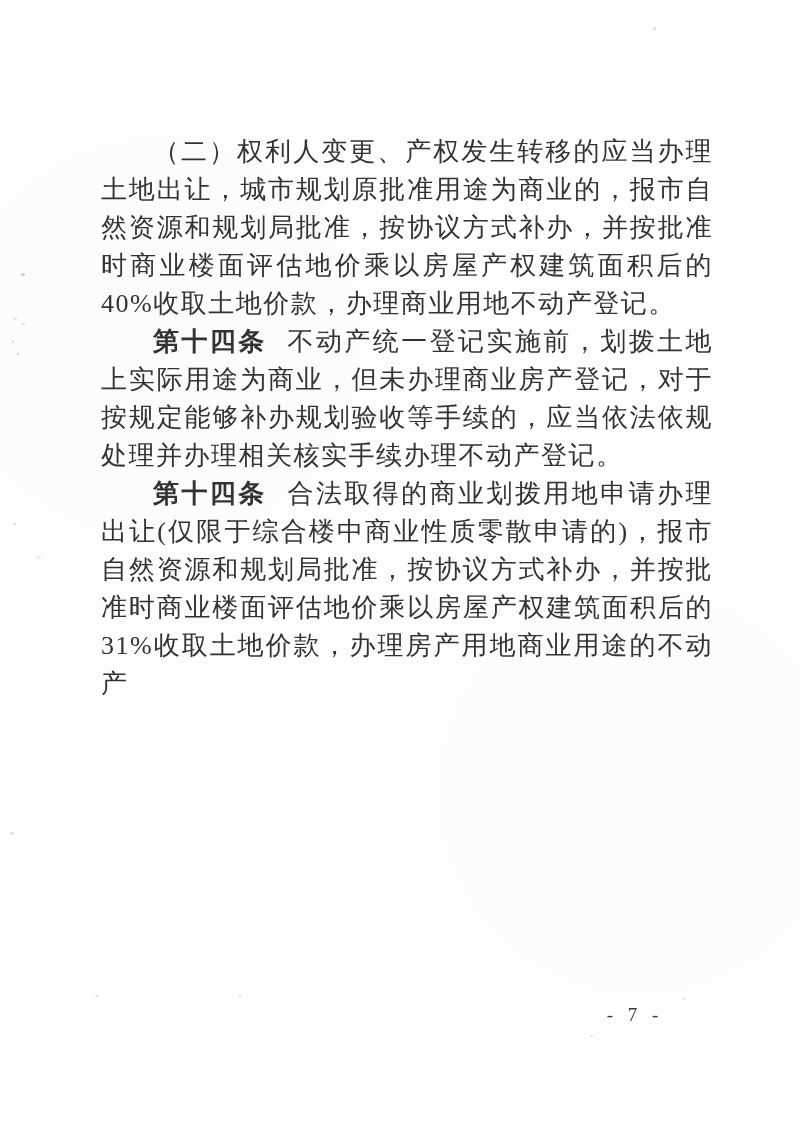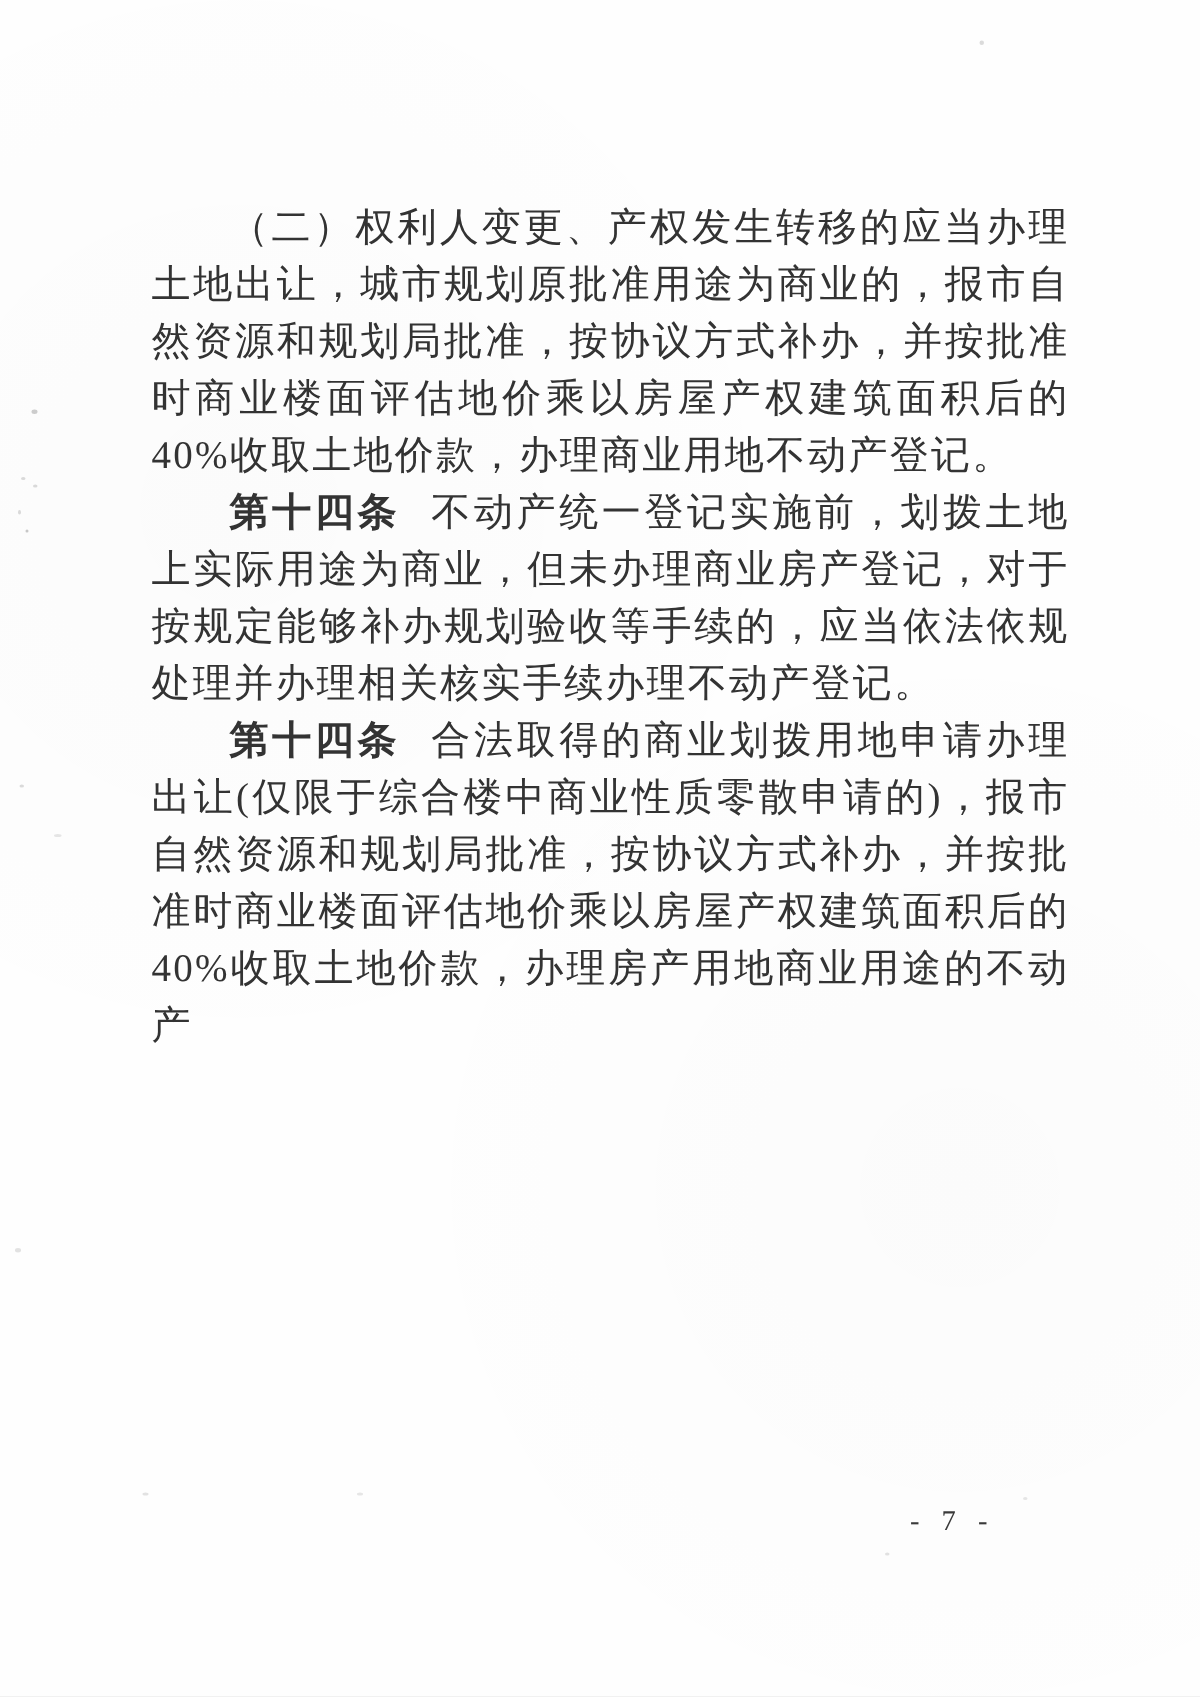--- a/index.html
+++ b/index.html
@@ -77,21 +77,21 @@
   .s13 { left: 682px; top: 998px;  width: 3px; height: 2px; background: rgba(60,60,60,0.12); }
 </style>
 </head>
 <body>
 
 <div class="page">
 
   <div class="doc">
     <p>（二）权利人变更、产权发生转移的应当办理土地出让，城市规划原批准用途为商业的，报市自然资源和规划局批准，按协议方式补办，并按批准时商业楼面评估地价乘以房屋产权建筑面积后的 40%收取土地价款，办理商业用地不动产登记。</p>
     <p><b class="term">第十四条</b><span>不动产统一登记实施前，划拨土地上实际用途为商业，但未办理商业房产登记，对于按规定能够补办规划验收等手续的，应当依法依规处理并办理相关核实手续办理不动产登记。</span></p>
-    <p><b class="term">第十四条</b><span>合法取得的商业划拨用地申请办理出让(仅限于综合楼中商业性质零散申请的)，报市自然资源和规划局批准，按协议方式补办，并按批准时商业楼面评估地价乘以房屋产权建筑面积后的 40%收取土地价款，办理房产用地商业用途的不动产</span></p>
+    <p><b class="term">第十四条</b><span>合法取得的商业划拨用地申请办理出让(仅限于综合楼中商业性质零散申请的)，报市自然资源和规划局批准，按协议方式补办，并按批准时商业楼面评估地价乘以房屋产权建筑面积后的 31%收取土地价款，办理房产用地商业用途的不动产</span></p>
   </div>
 
   <div class="pagenum">- 7 -</div>
 
   <div class="speck s1"></div>
   <div class="speck s2"></div>
   <div class="speck s3"></div>
   <div class="speck s4"></div>
   <div class="speck s5"></div>
   <div class="speck s6"></div>

